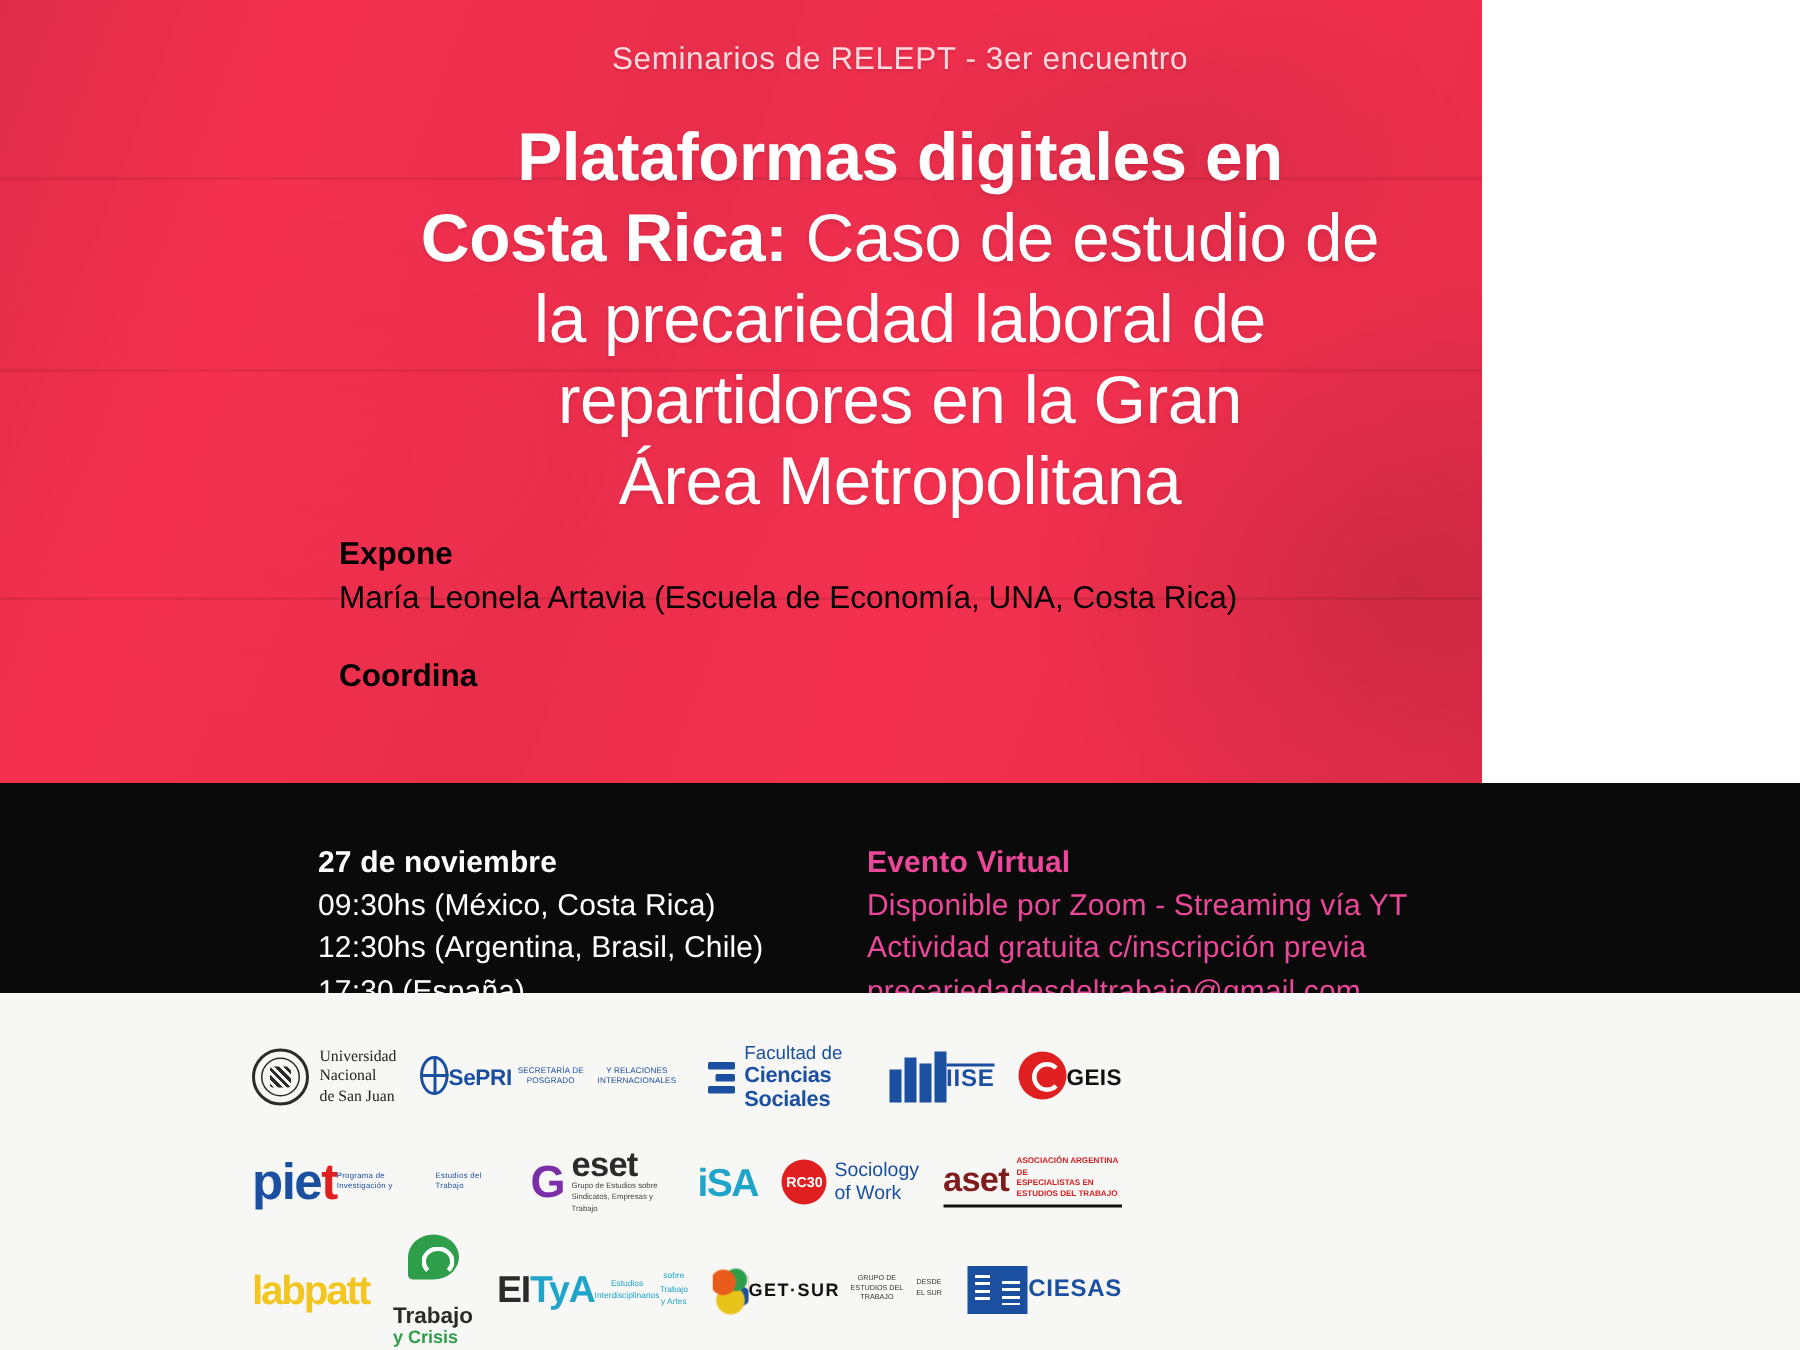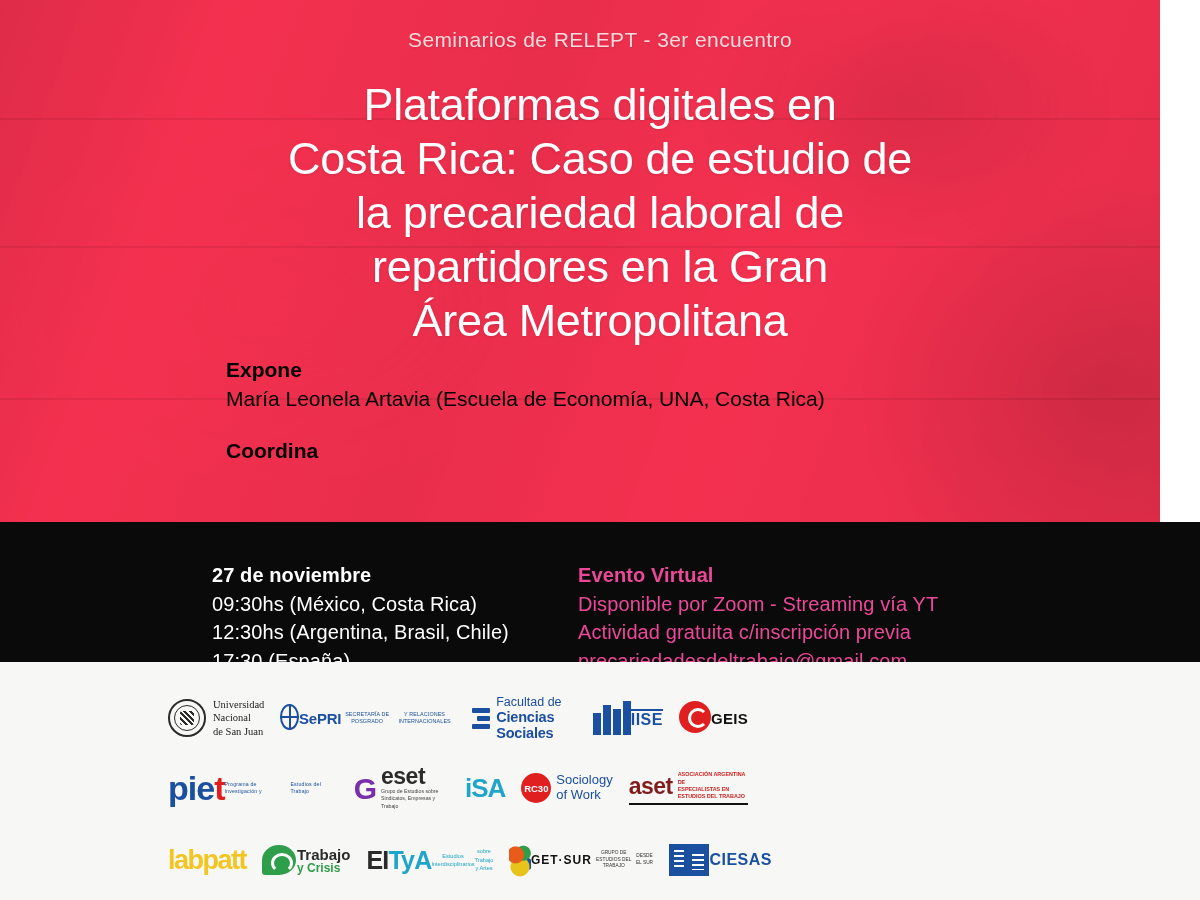--- a/index.html
+++ b/index.html
@@ -6,21 +6,21 @@
   html, body { width:1200px; height:900px; }
   body {
     font-family: "Liberation Sans", sans-serif;
     background:#ffffff;
     overflow:hidden;
   }
   .poster { position:relative; width:1200px; height:900px; }
 
   
   .band-red {
-    position:absolute; left:0; top:0; width:1160px; height:522px;
+    position:absolute; left:0; top:0; width:988px; height:522px;
     background:#f4304f;
     overflow:hidden;
   }
   .band-red .tex {
     position:absolute; inset:0;
     background:
       radial-gradient(ellipse 420px 260px at 24% 58%, rgba(255,255,255,0.10), rgba(255,255,255,0) 70%),
       radial-gradient(ellipse 300px 200px at 78% 20%, rgba(0,0,0,0.10), rgba(0,0,0,0) 70%),
       radial-gradient(ellipse 360px 300px at 95% 75%, rgba(0,0,0,0.13), rgba(0,0,0,0) 70%),
       linear-gradient(110deg, rgba(0,0,0,0.10) 0%, rgba(255,255,255,0.05) 18%, rgba(0,0,0,0.05) 42%, rgba(255,255,255,0.04) 64%, rgba(0,0,0,0.08) 100%);
@@ -40,21 +40,21 @@
     text-shadow:0 1px 2px rgba(0,0,0,.12);
   }
 
   .title {
     position:absolute; left:120px; top:78px; width:960px;
     text-align:center; color:#ffffff;
     font-size:45px; line-height:1.20; font-weight:400;
     letter-spacing:-.3px;
     text-shadow:0 1px 3px rgba(0,0,0,.10);
   }
-  .title b { font-weight:400; }
+  .title b { font-weight:700; }
 
   .credits { position:absolute; left:226px; top:356px; width:860px; color:#000000; }
   .credits .role { font-size:21px; font-weight:700; line-height:1.35; }
   .credits .person { font-size:21px; font-weight:400; line-height:1.45; }
   .credits .gap { height:22px; }
 
   
   .band-black {
     position:absolute; left:0; top:522px; width:1200px; height:140px;
     background:#0a0a0a;
@@ -163,21 +163,21 @@
   .rc30 .t { font-size:13px; color:#1b4fa0; line-height:1.15; }
 
   .aset { text-align:center; }
   .aset .row { display:flex; align-items:center; gap:5px; }
   .aset .nm { font-size:23px; font-weight:800; color:#7f1d1d; letter-spacing:-.5px; }
   .aset .sub { font-size:5.4px; color:#d02020; font-weight:700; line-height:1.35; text-align:left; }
   .aset .line { height:2px; background:#111; margin-top:2px; }
 
   .labpatt { font-size:27px; font-weight:800; color:#f2c521; letter-spacing:-1.5px; }
 
-  .tyc { display:flex; align-items:center; gap:1px; }
+  .tyc { display:flex; align-items:center; gap:17px;flex-direction:column; }
   .tyc .leaf {
     width:34px; height:30px; border-radius:50% 50% 50% 10%;
     background:#2e9e4a; position:relative;
   }
   .tyc .leaf:after{
     content:""; position:absolute; left:9px; top:8px; width:16px; height:14px;
     border:3px solid #fff; border-radius:50%; border-bottom-color:transparent;
   }
   .tyc .t1 { font-size:15px; font-weight:700; color:#2b2b2b; line-height:1; }
   .tyc .t2 { font-size:12px; font-weight:700; color:#2e9e4a; line-height:1; }

